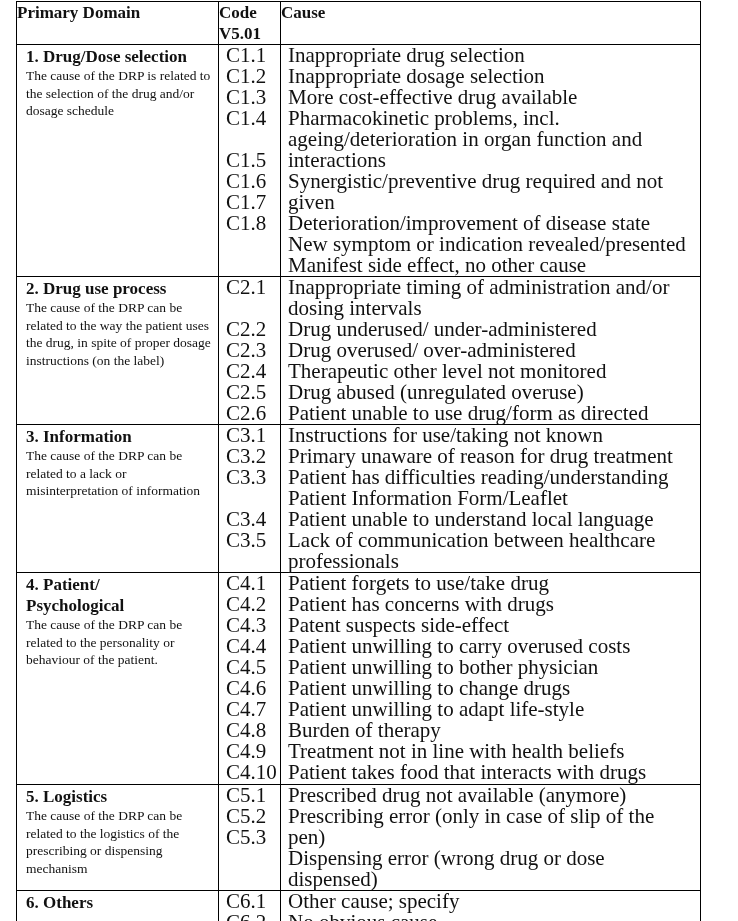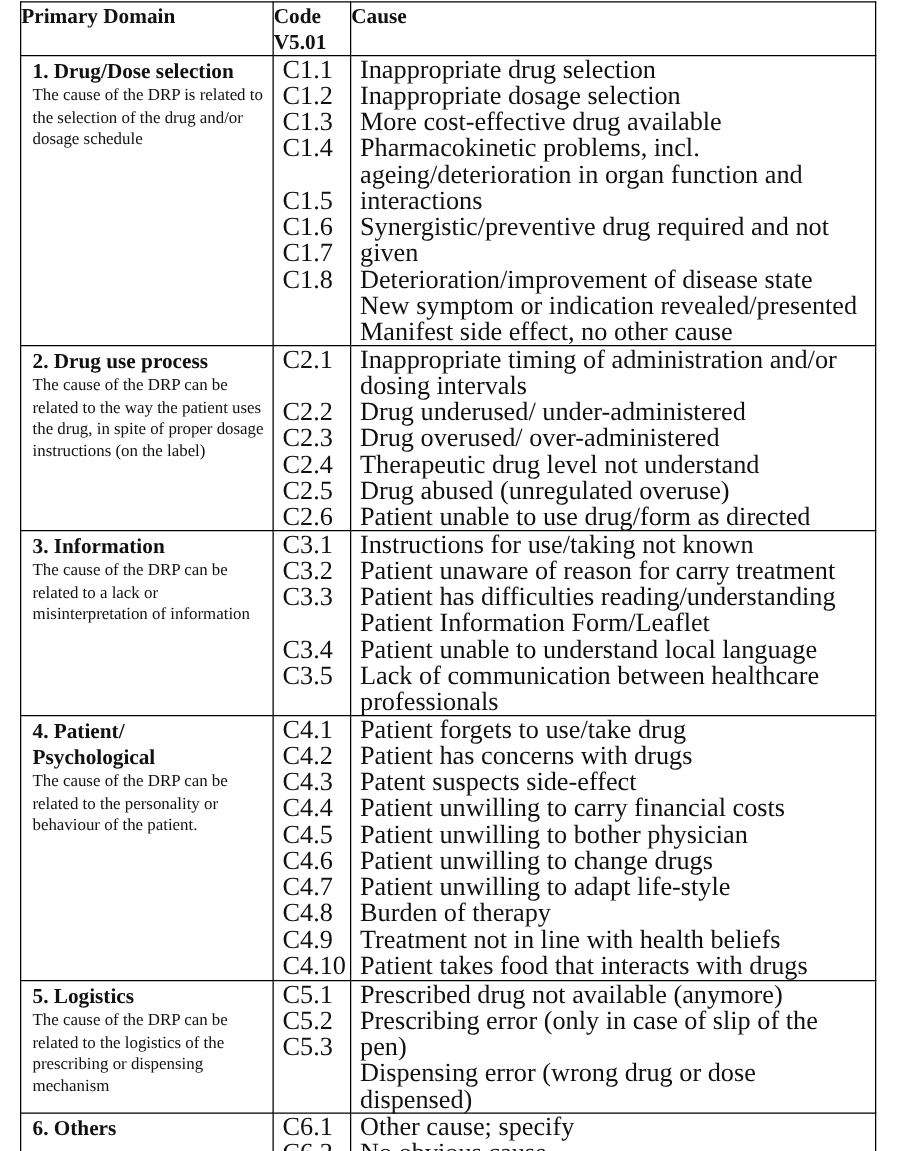--- a/index.html
+++ b/index.html
@@ -77,41 +77,41 @@
         <div class="code-line">C2.2</div>
         <div class="code-line">C2.3</div>
         <div class="code-line">C2.4</div>
         <div class="code-line">C2.5</div>
         <div class="code-line">C2.6</div>
       </td>
       <td class="cause-cell cell-top">
         <div class="cause-line">Inappropriate timing of administration and/or dosing intervals</div>
         <div class="cause-line">Drug underused/ under-administered</div>
         <div class="cause-line">Drug overused/ over-administered</div>
-        <div class="cause-line">Therapeutic drug level not understand</div>
+        <div class="cause-line">Therapeutic other level not monitored</div>
         <div class="cause-line">Drug abused (unregulated overuse)</div>
         <div class="cause-line">Patient unable to use drug/form as directed</div>
       </td>
     </tr>
 
     <tr style="height:148px">
       <td>
         <div class="dom-title">3. Information</div>
         <div class="dom-desc">The cause of the DRP can be related to a lack or misinterpretation of information</div>
       </td>
       <td class="code-cell cell-top">
         <div class="code-line">C3.1</div>
         <div class="code-line">C3.2</div>
         <div class="code-line" style="height:42px">C3.3</div>
         <div class="code-line">C3.4</div>
         <div class="code-line">C3.5</div>
       </td>
       <td class="cause-cell cell-top">
         <div class="cause-line">Instructions for use/taking not known</div>
-        <div class="cause-line">Patient unaware of reason for carry treatment</div>
+        <div class="cause-line">Primary unaware of reason for drug treatment</div>
         <div class="cause-line">Patient has difficulties reading/understanding Patient Information Form/Leaflet</div>
         <div class="cause-line">Patient unable to understand local language</div>
         <div class="cause-line">Lack of communication between healthcare professionals</div>
       </td>
     </tr>
 
     <tr style="height:212px">
       <td>
         <div class="dom-title" style="padding-right:60px">4. Patient/ Psychological</div>
         <div class="dom-desc">The cause of the DRP can be related to the personality or behaviour of the patient.</div>
@@ -125,21 +125,21 @@
         <div class="code-line">C4.6</div>
         <div class="code-line">C4.7</div>
         <div class="code-line">C4.8</div>
         <div class="code-line">C4.9</div>
         <div class="code-line">C4.10</div>
       </td>
       <td class="cause-cell cell-top">
         <div class="cause-line">Patient forgets to use/take drug</div>
         <div class="cause-line">Patient has concerns with drugs</div>
         <div class="cause-line">Patent suspects side-effect</div>
-        <div class="cause-line">Patient unwilling to carry financial costs</div>
+        <div class="cause-line">Patient unwilling to carry overused costs</div>
         <div class="cause-line">Patient unwilling to bother physician</div>
         <div class="cause-line">Patient unwilling to change drugs</div>
         <div class="cause-line">Patient unwilling to adapt life-style</div>
         <div class="cause-line">Burden of therapy</div>
         <div class="cause-line">Treatment not in line with health beliefs</div>
         <div class="cause-line">Patient takes food that interacts with drugs</div>
       </td>
     </tr>
 
     <tr style="height:91px">

